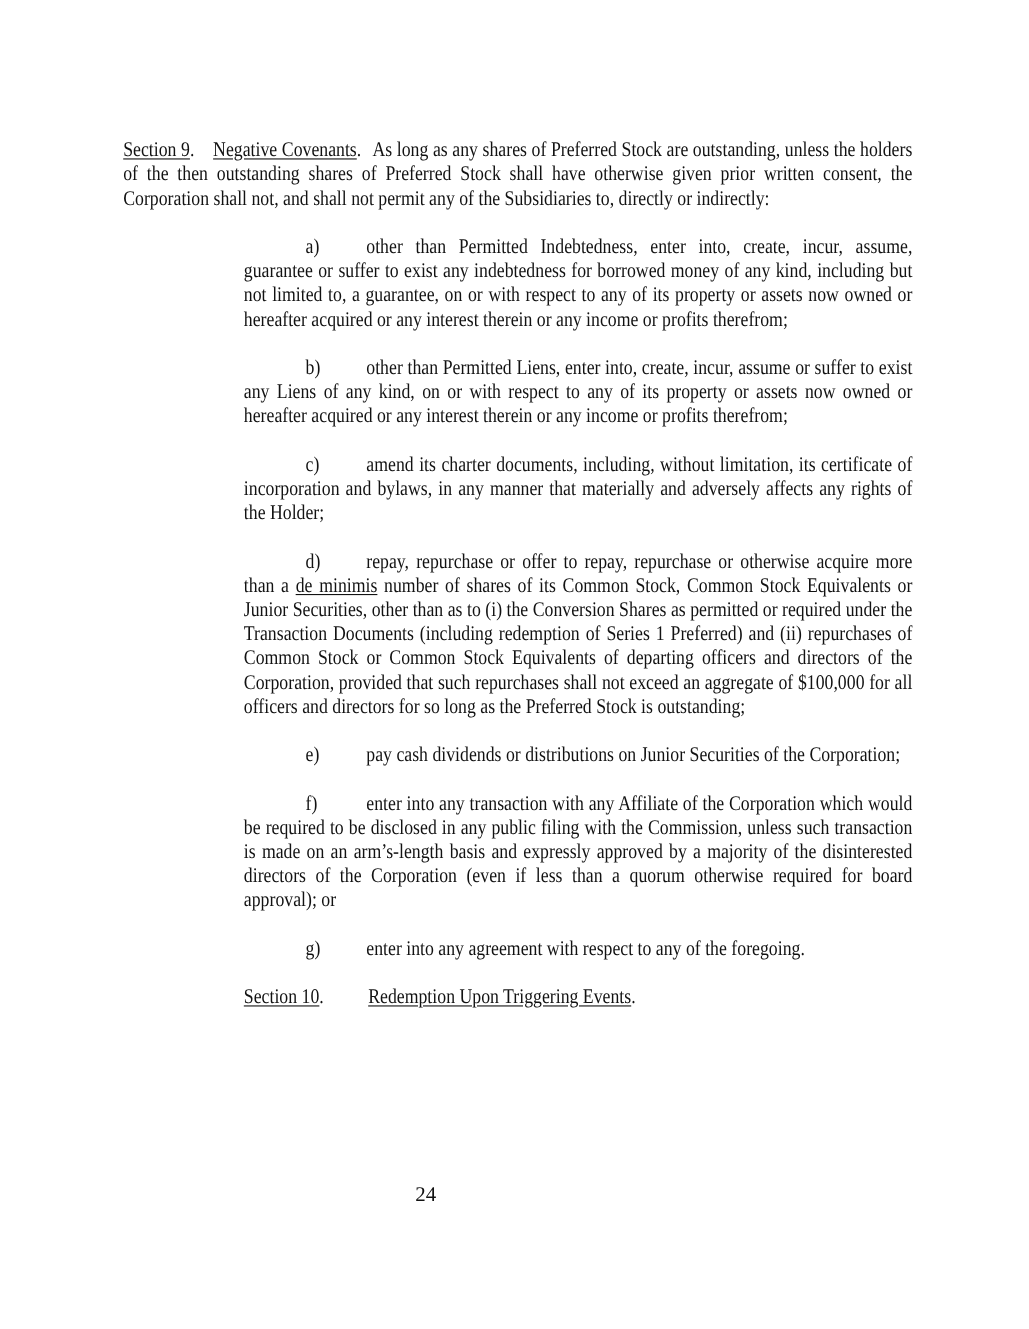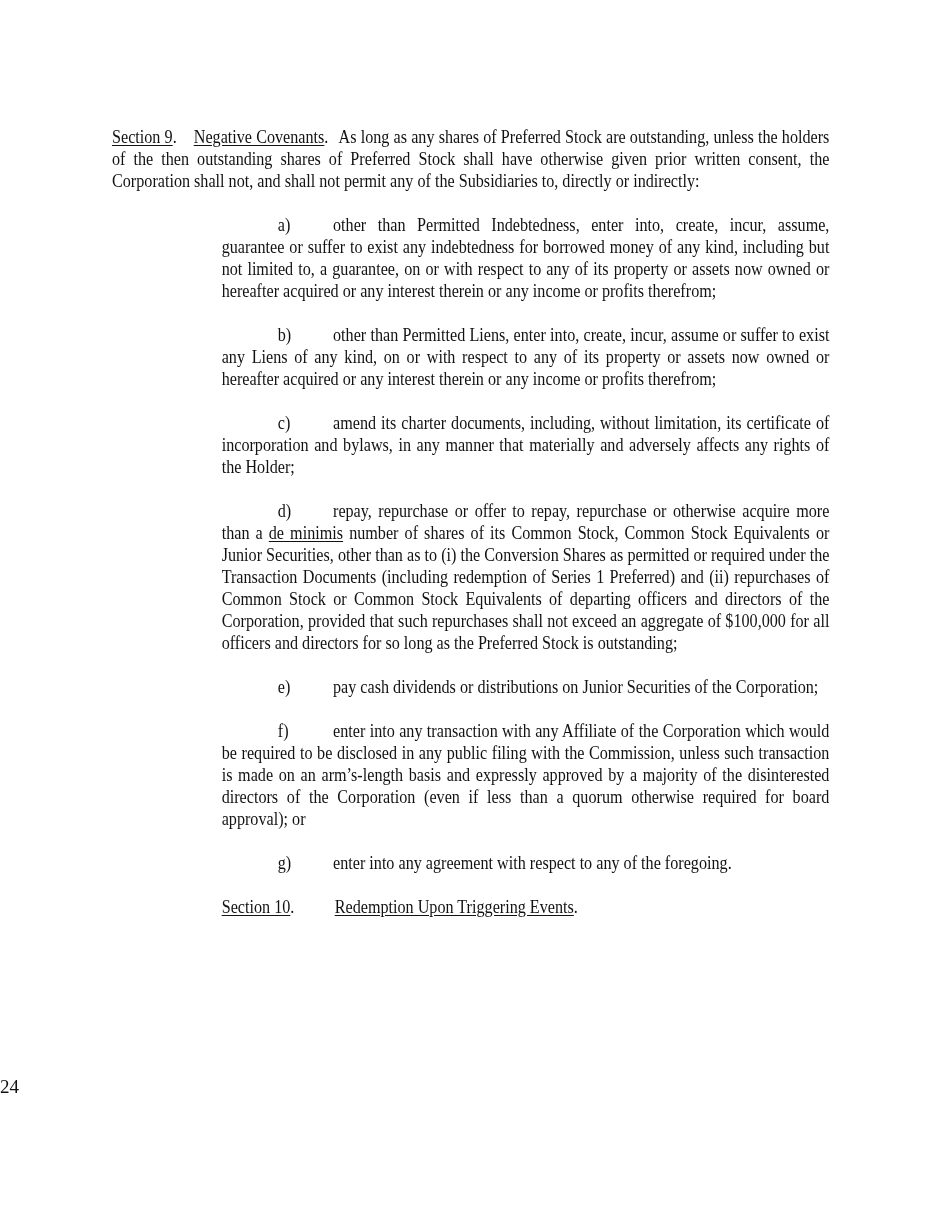--- a/index.html
+++ b/index.html
@@ -50,21 +50,21 @@
     text-decoration: underline;
     text-underline-offset: 2px;
   }
   .tab-a { margin-left: 20px; }
   .tab-b { margin-left: 12px; }
   .footer {
     position: absolute;
     left: 0;
     top: 1076px;
     width: 774px;
-    text-align: left;
+    text-align: center;
     font-size: 19px;
     line-height: 22px;
     color: #121212;
   }
 </style>
 </head>
 <body>
 
 <div class="content">
 

